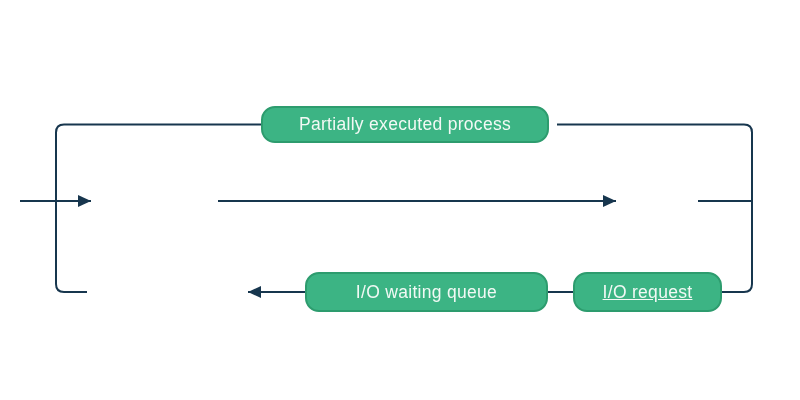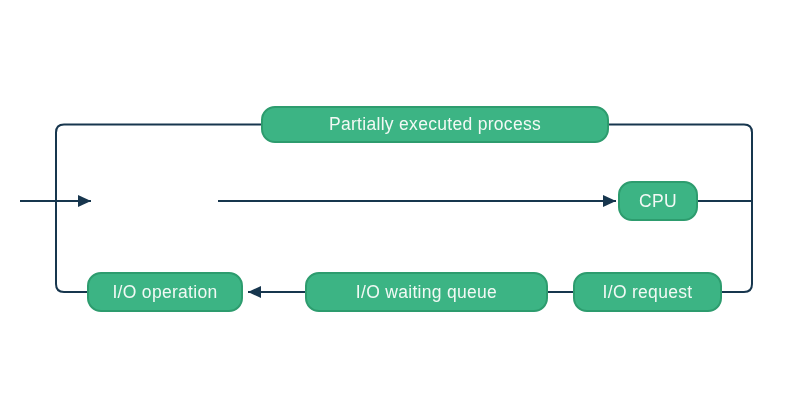--- a/index.html
+++ b/index.html
@@ -64,24 +64,22 @@
 
     <path class="wire" d="M 261 124.5 H 64 Q 56 124.5 56 132.5 V 284 Q 56 292 64 292 H 87"></path>
 
     <path class="wire" d="M 557 124.5 H 744 Q 752 124.5 752 132.5 V 284 Q 752 292 744 292 H 722"></path>
 
     <path class="wire" d="M 573 292 H 514" marker-end="url(#arrowhead)"></path>
 
     <path class="wire" d="M 305 292 H 248" marker-end="url(#arrowhead)"></path>
   </svg>
 
-  <div class="node" style="left:261px; top:106px; width:348px; height:37px;">Partially executed process</div>
+  <div class="node" style="left:261px; top:106px; width:288px; height:37px;">Partially executed process</div>
 
 
-  <div class="node" style="left:618px; top:181px; width:80px; height:40px;">CPU</div>
 
-  <div class="node" style="left:87px; top:272px; width:156px; height:40px;">I/O operation</div>
 
   <div class="node" style="left:305px; top:272px; width:243px; height:40px;">I/O waiting queue</div>
 
-  <div class="node" style="left:573px; top:272px; width:149px; height:40px;">I/O request</div>
+  <div class="node" style="left:573px; top:272px; width:149px; height:40px;text-decoration:underline;">I/O request</div>
 
 </div>
 
 </body></html>

